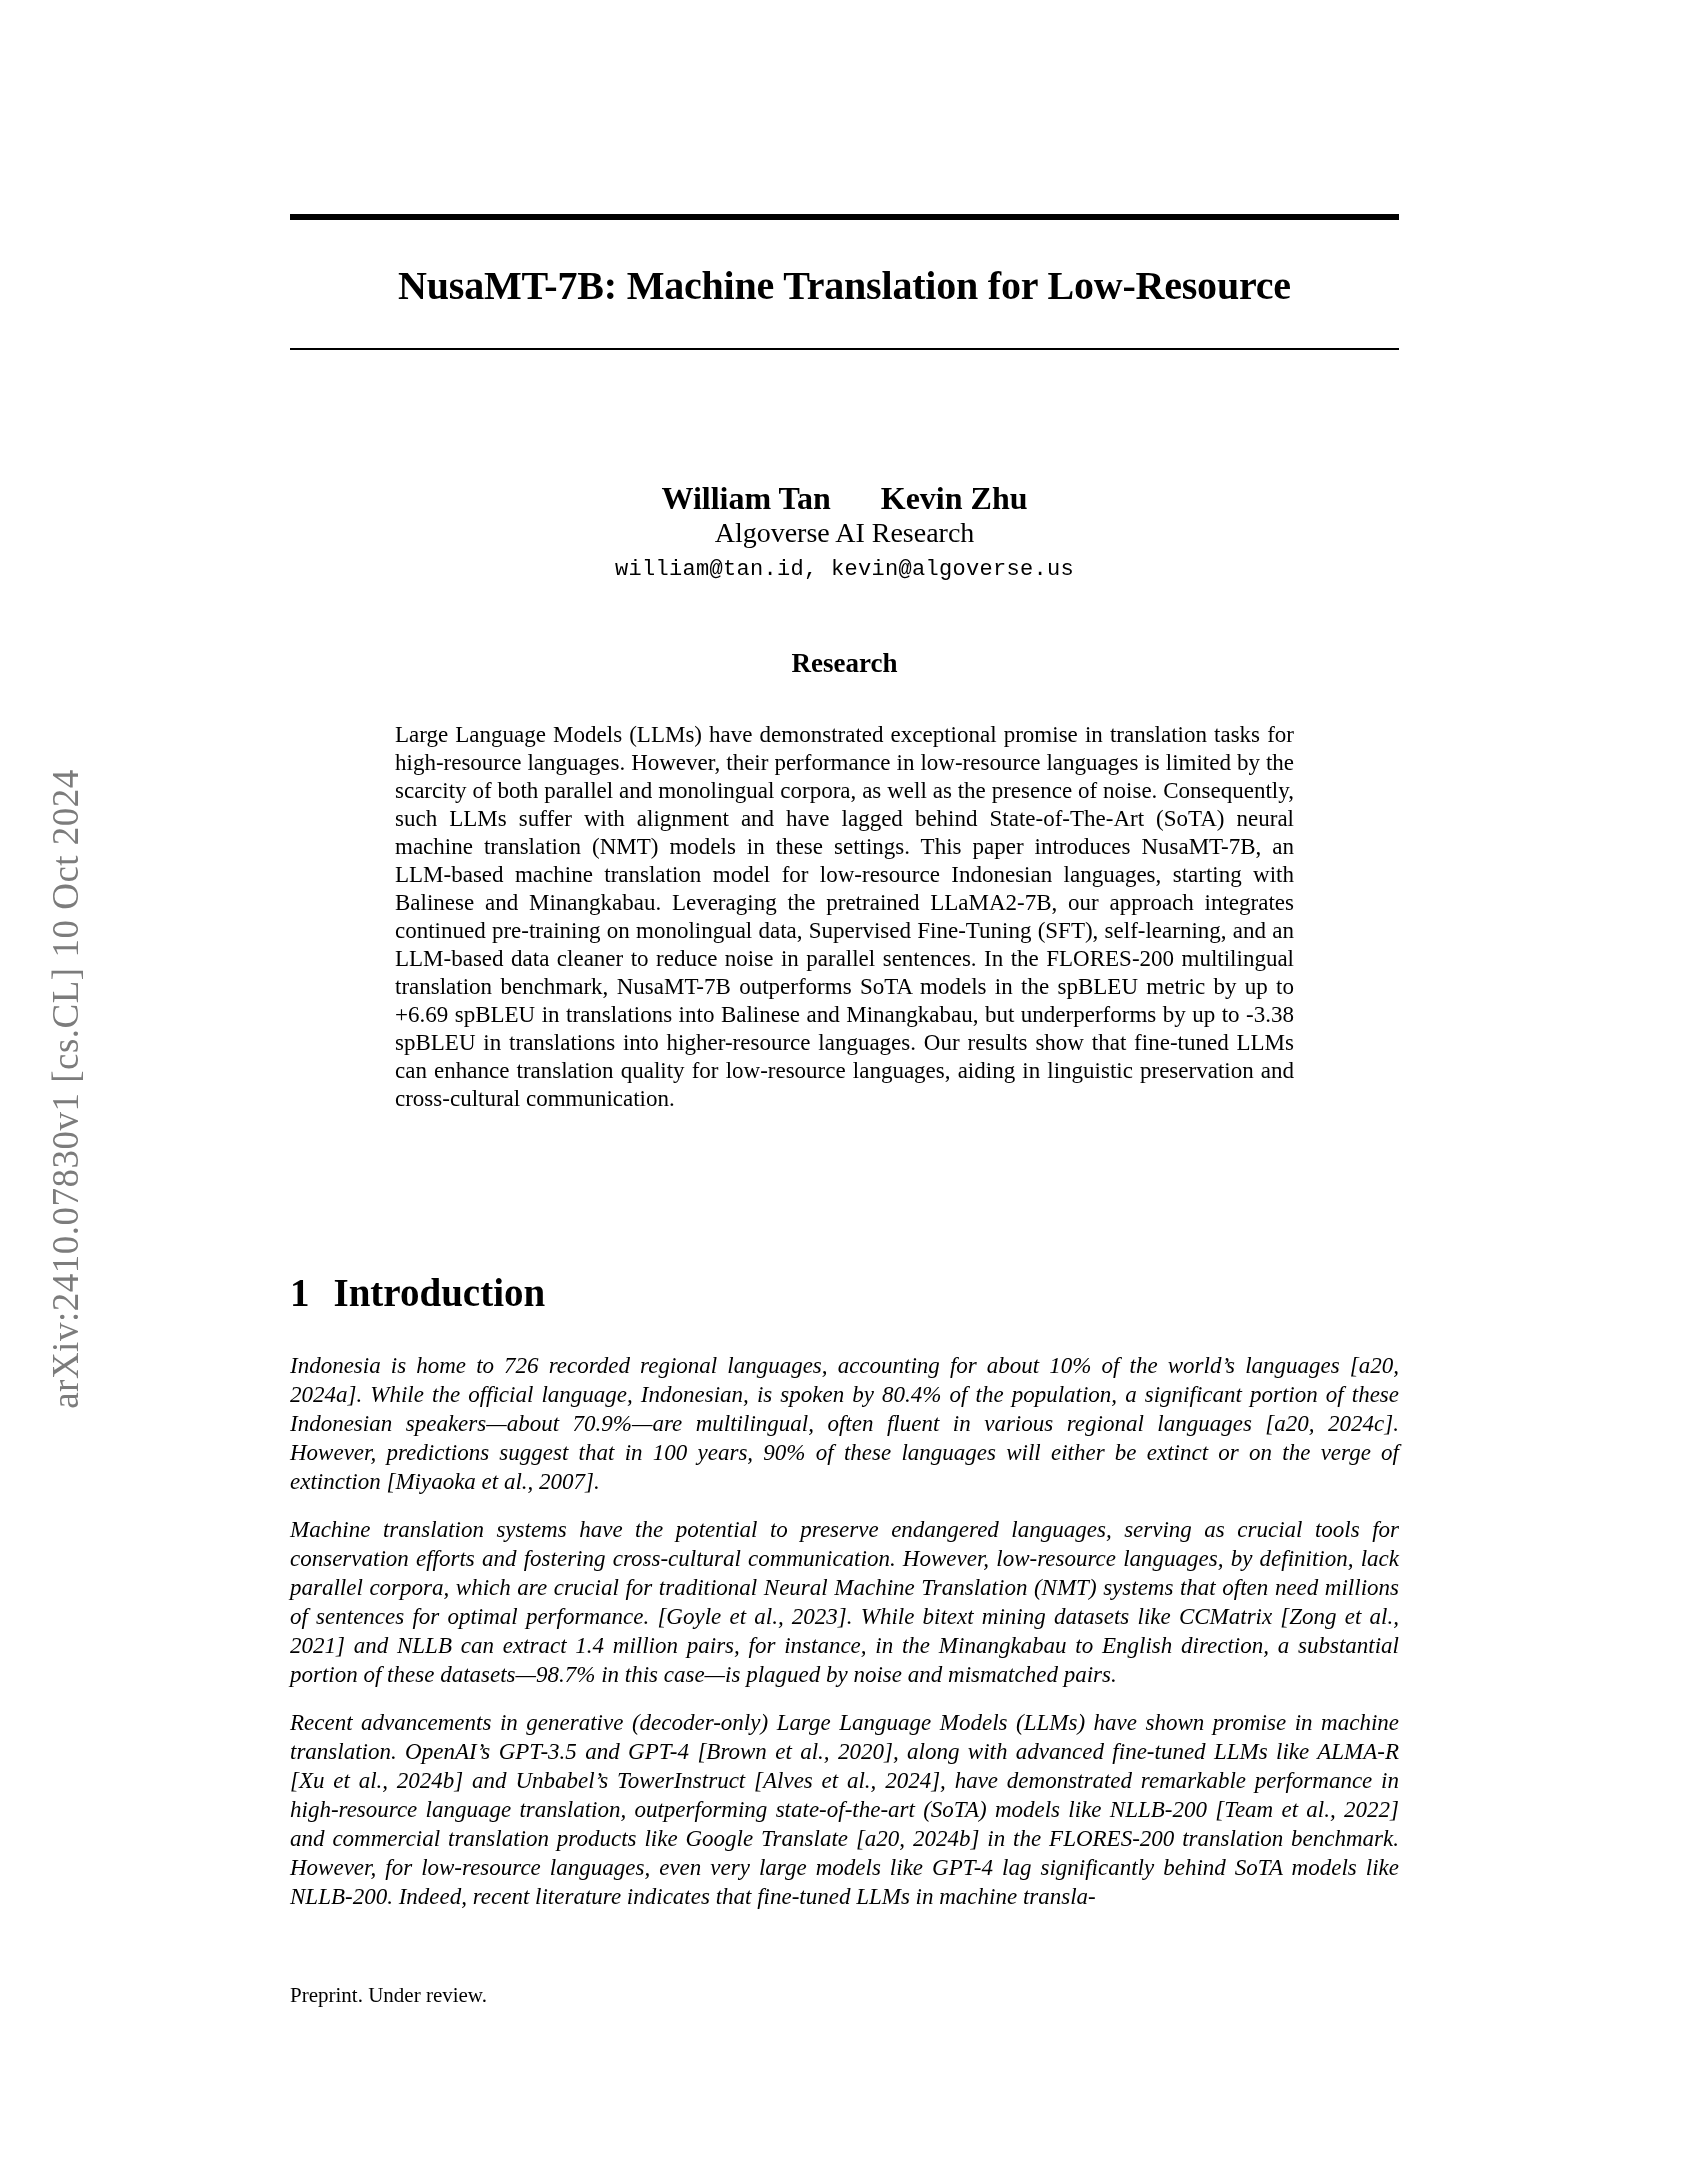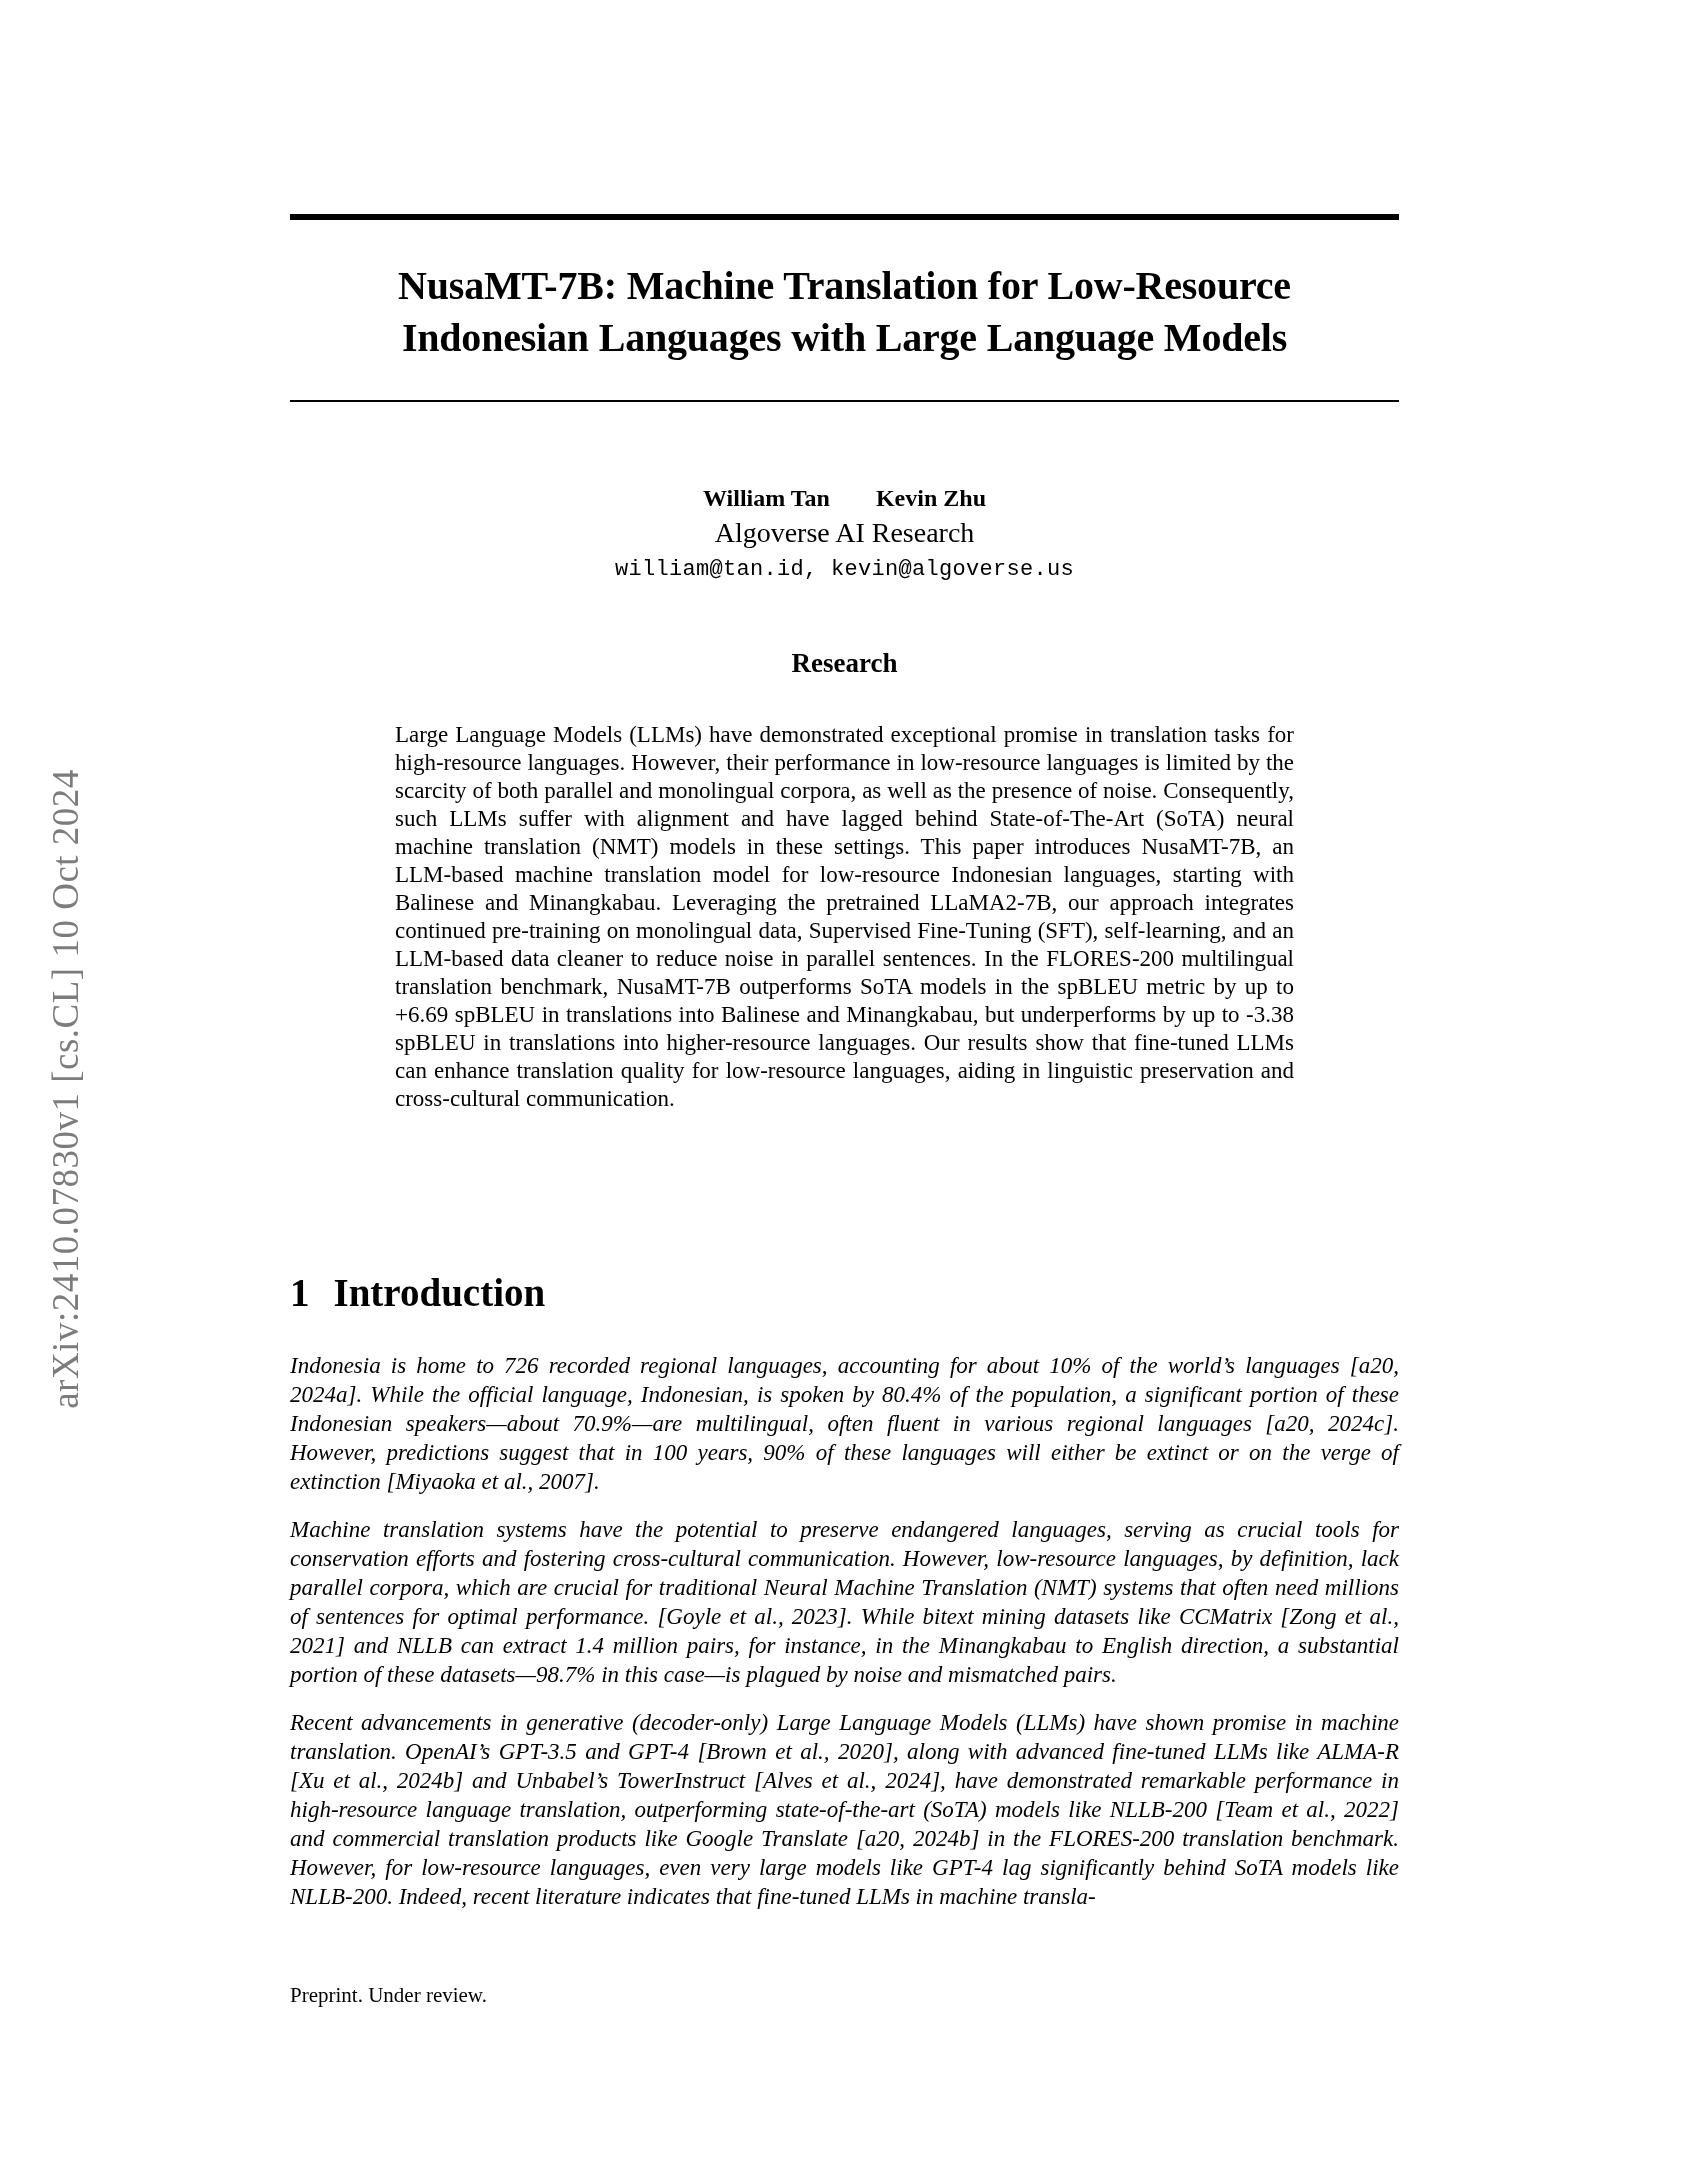--- a/index.html
+++ b/index.html
@@ -75,21 +75,21 @@
 
   
   #author-block {
     position: absolute;
     left: 0;
     top: 482px;
     width: 1109px;
     text-align: center;
   }
   .author-names {
-    font-size: 24px;
+    font-size: 32px;
     font-weight: bold;
     line-height: 32px;
   }
   .author-names .author-name { display: inline-block; }
   .author-gap { display: inline-block; width: 34px; }
   .affiliation {
     font-size: 28px;
     line-height: 34px;
     margin-top: 2px;
   }
@@ -161,21 +161,20 @@
 <div id="arxiv-stamp">
   <div class="stamp-text">arXiv:2410.07830v1  [cs.CL]  10 Oct 2024</div>
 </div>
 
 <div id="page">
 
   <div id="title-block">
     <div class="rule-thick"></div>
     <h1 id="paper-title">
       <span class="tline">NusaMT-7B: Machine Translation for Low-Resource</span>
-      <span class="tline">Indonesian Languages with Large Language Models</span>
     </h1>
     <div class="rule-thin"></div>
   </div>
 
   <div id="author-block">
     <div class="author-names">
       <span class="author-name">William Tan</span>
       <span class="author-gap"></span>
       <span class="author-name">Kevin Zhu</span>
     </div>

